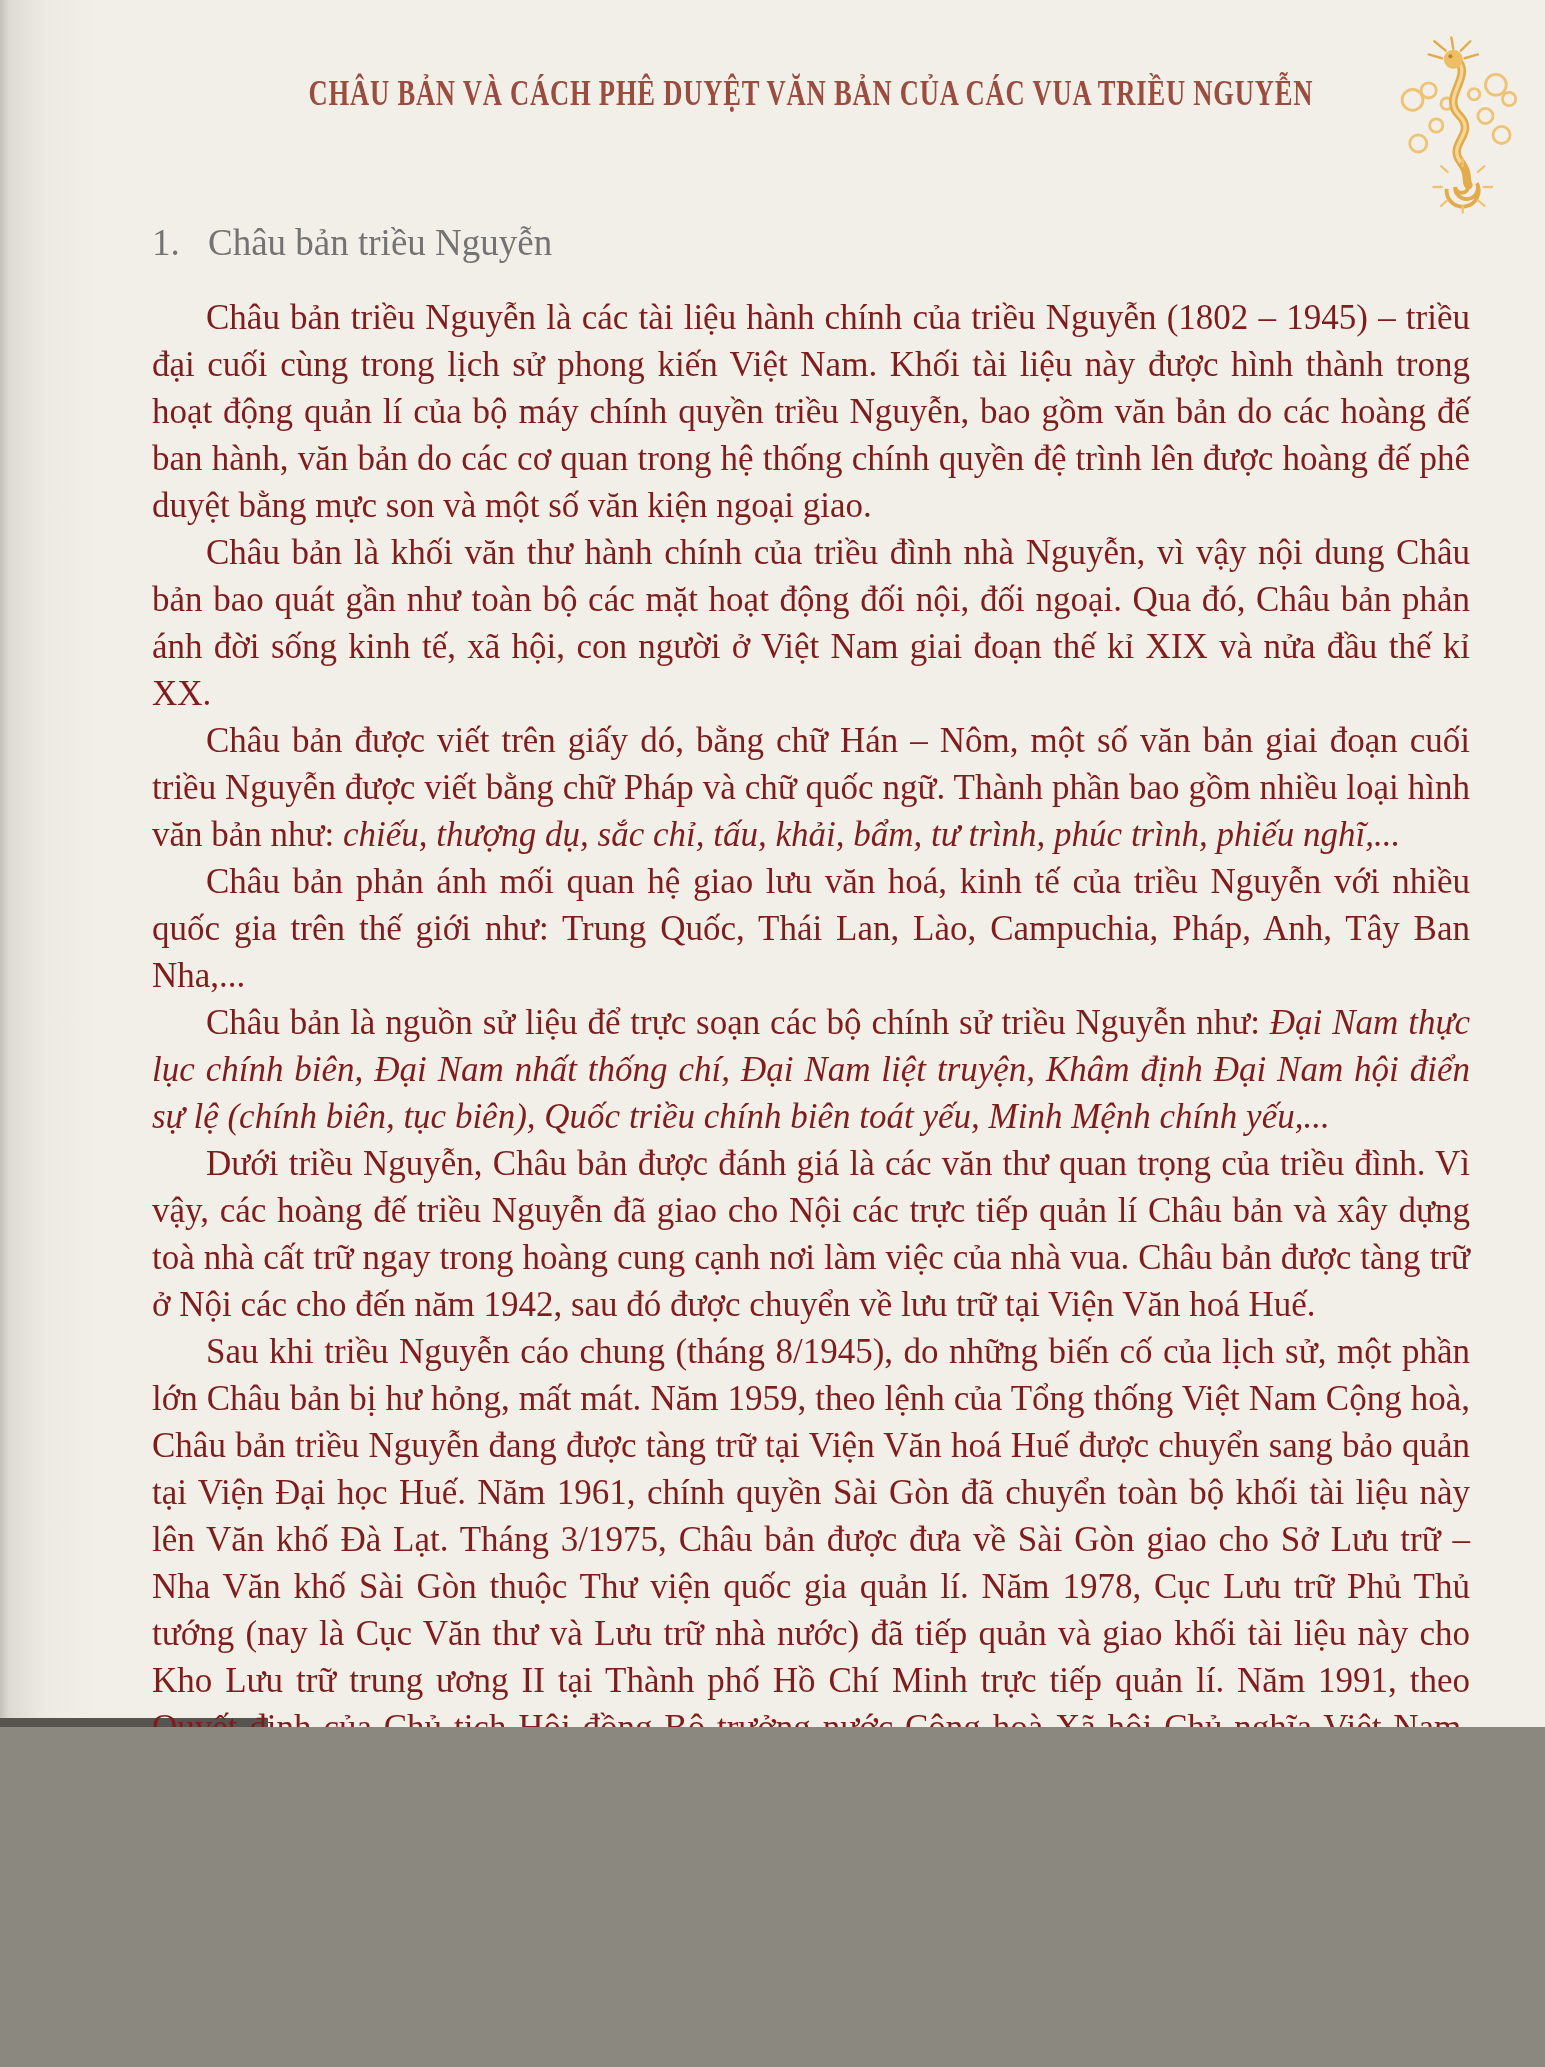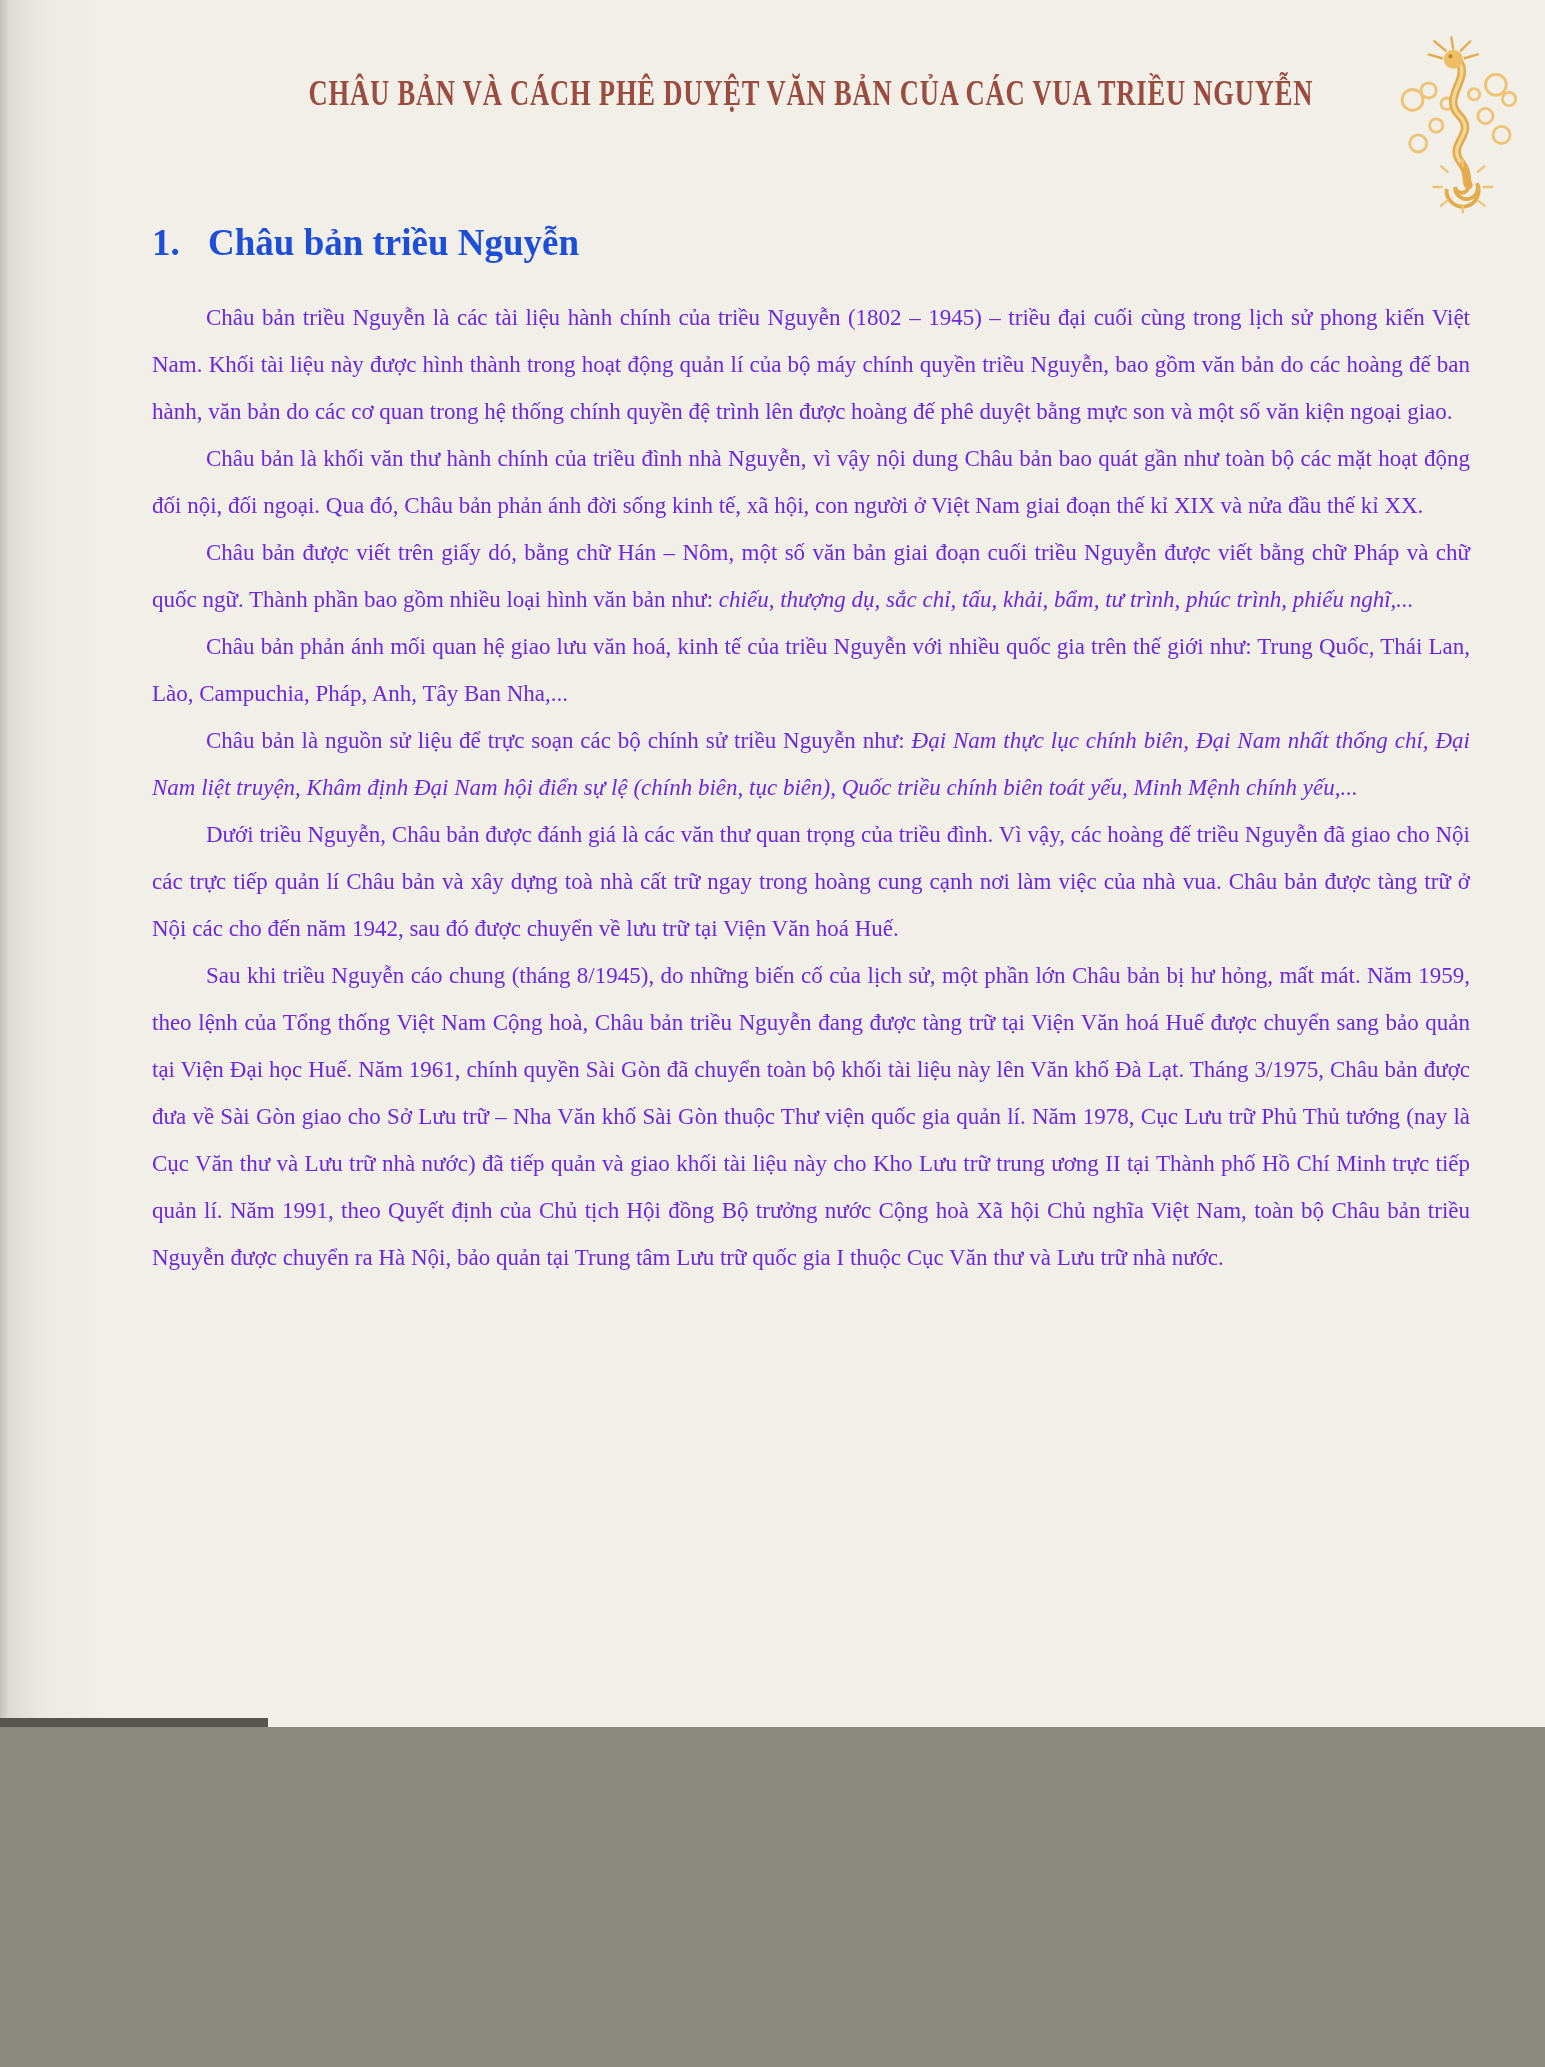--- a/index.html
+++ b/index.html
@@ -33,27 +33,27 @@
     transform-origin:center;
     font-size:35px; font-weight:700; letter-spacing:1px;
     white-space:nowrap;
   }
   
   .dragon { position:absolute; top:36px; right:16px; width:142px; height:178px; opacity:0.95; }
   
   .content { position:absolute; top:222px; left:152px; width:1318px; }
   .section-heading {
     margin:0 0 30px 0;
-    color:#1d4ed8; font-size:37px; font-weight:700; line-height:42px;
+    color:#737373; font-size:37px; font-weight:400; line-height:42px;
   }
   .section-heading .sec-num { display:inline-block; width:56px; }
   .body-para {
     margin:0;
-    font-size:23px; line-height:47px;
-    color:#6d28d9;
+    font-size:35px; line-height:47px;
+    color:#7f1d1d;
     text-align:justify;
     text-indent:54px;
   }
   .body-para em { font-style:italic; }
   
   .page-number {
     position:absolute; right:50px; top:1984px;
     color:#a34a3c; font-size:37px; font-weight:700;
     transform:scaleX(0.68); transform-origin:right center;
   }

